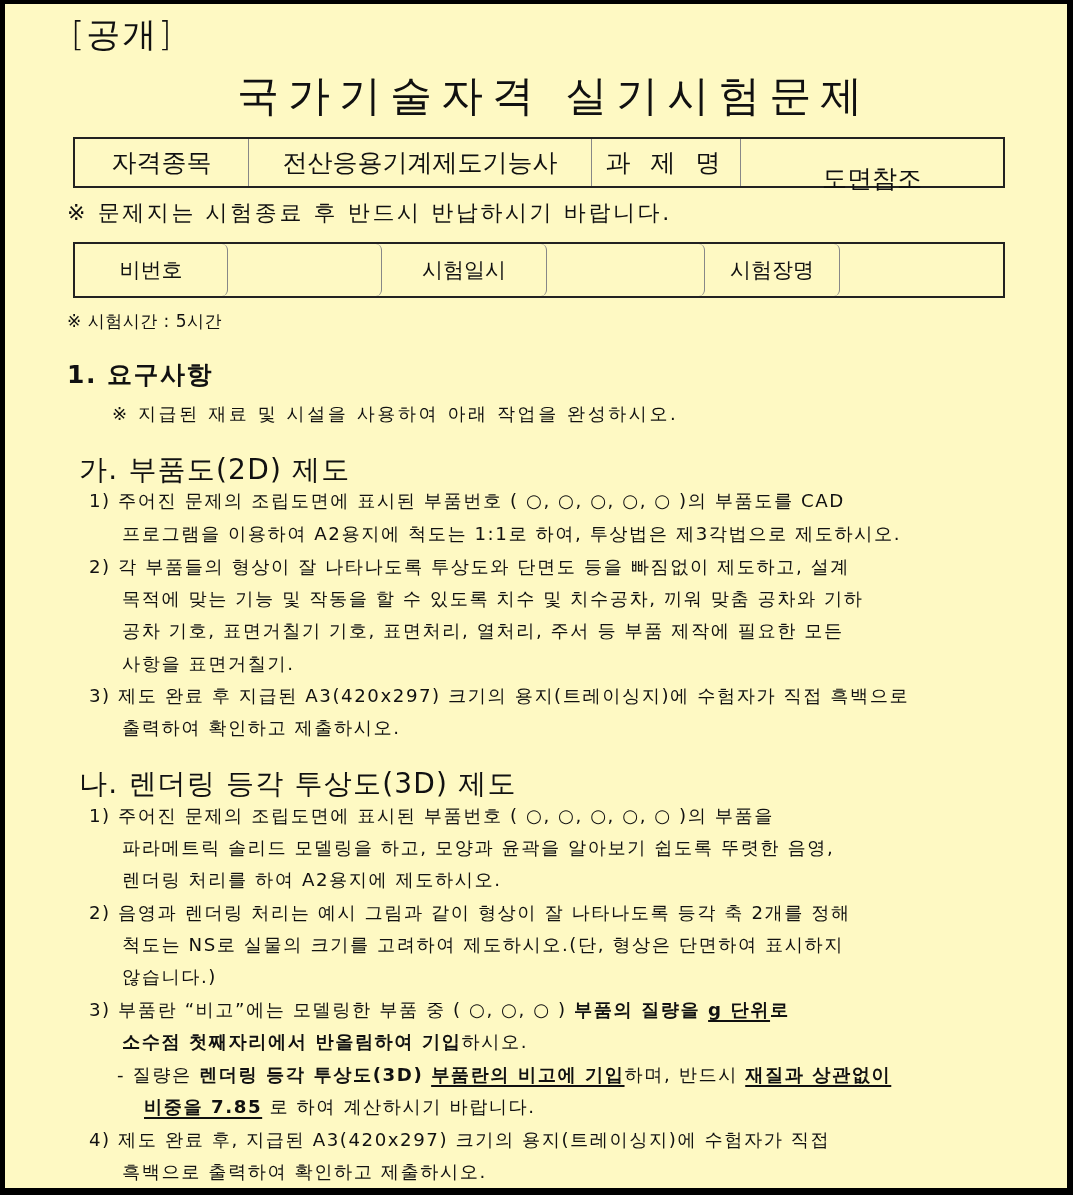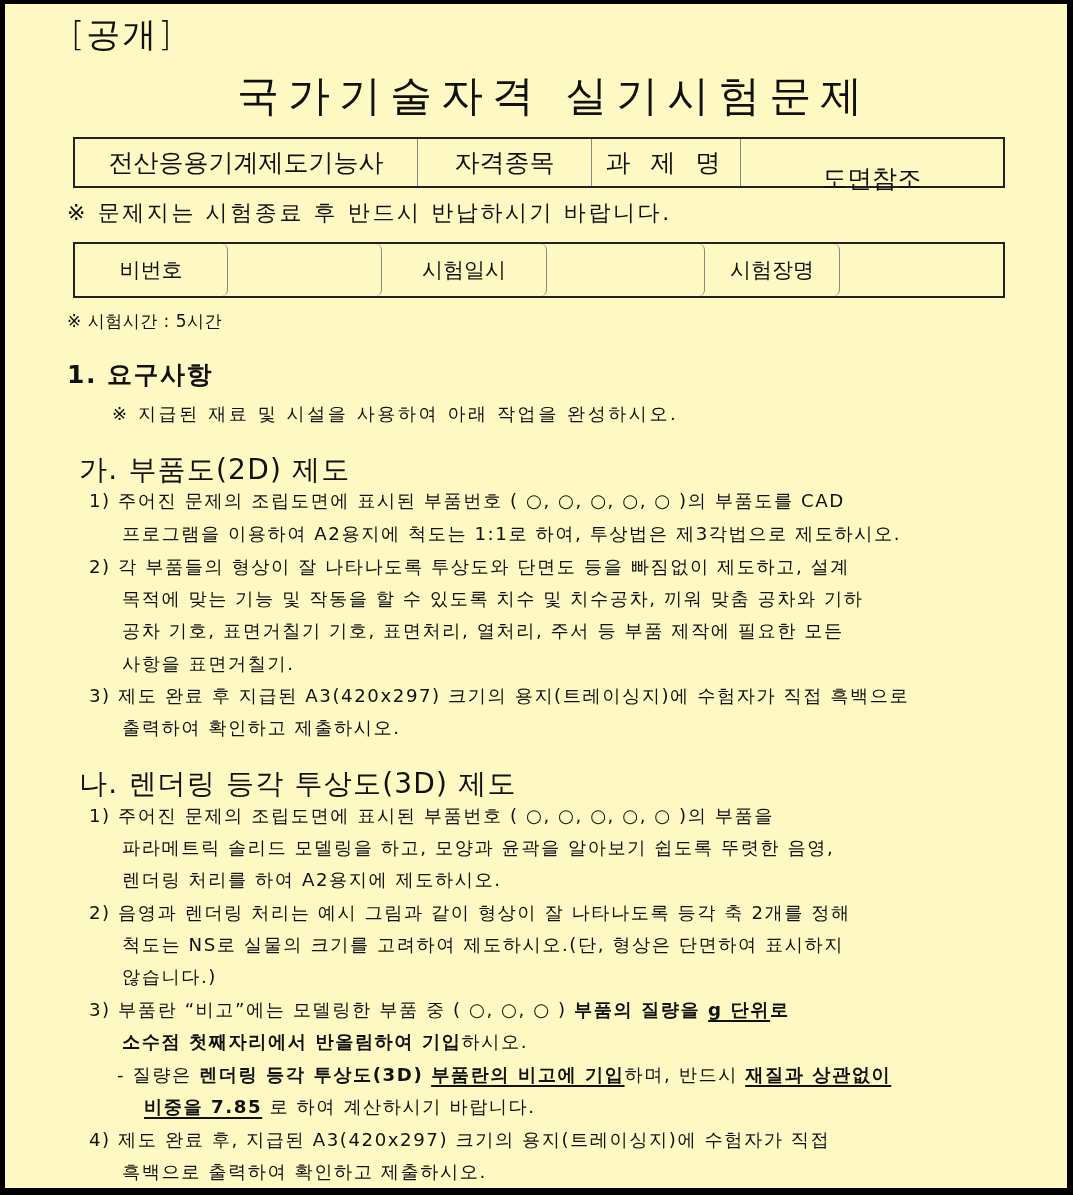--- a/index.html
+++ b/index.html
@@ -31,22 +31,22 @@
 </style>
 </head>
 <body>
 
 <div class="page">
 
   <div class="abs tag">[공개]</div>
   <div class="abs title">국가기술자격 실기시험문제</div>
 
   <div class="tbl t1">
+    <div class="cell" style="width:174px">자격종목</div>
     <div class="cell" style="width:343px">전산응용기계제도기능사</div>
-    <div class="cell" style="width:174px">자격종목</div>
     <div class="cell" style="width:149px;letter-spacing:6px">과 제 명</div>
     <div class="cell" style="flex:1">도면참조</div>
   </div>
 
   <div class="abs notice">※ 문제지는 시험종료 후 반드시 반납하시기 바랍니다.</div>
 
   <div class="tbl t2">
     <div class="cell" style="width:153px">비번호</div>
     <div class="cell" style="width:154px"></div>
     <div class="cell" style="width:165px">시험일시</div>

